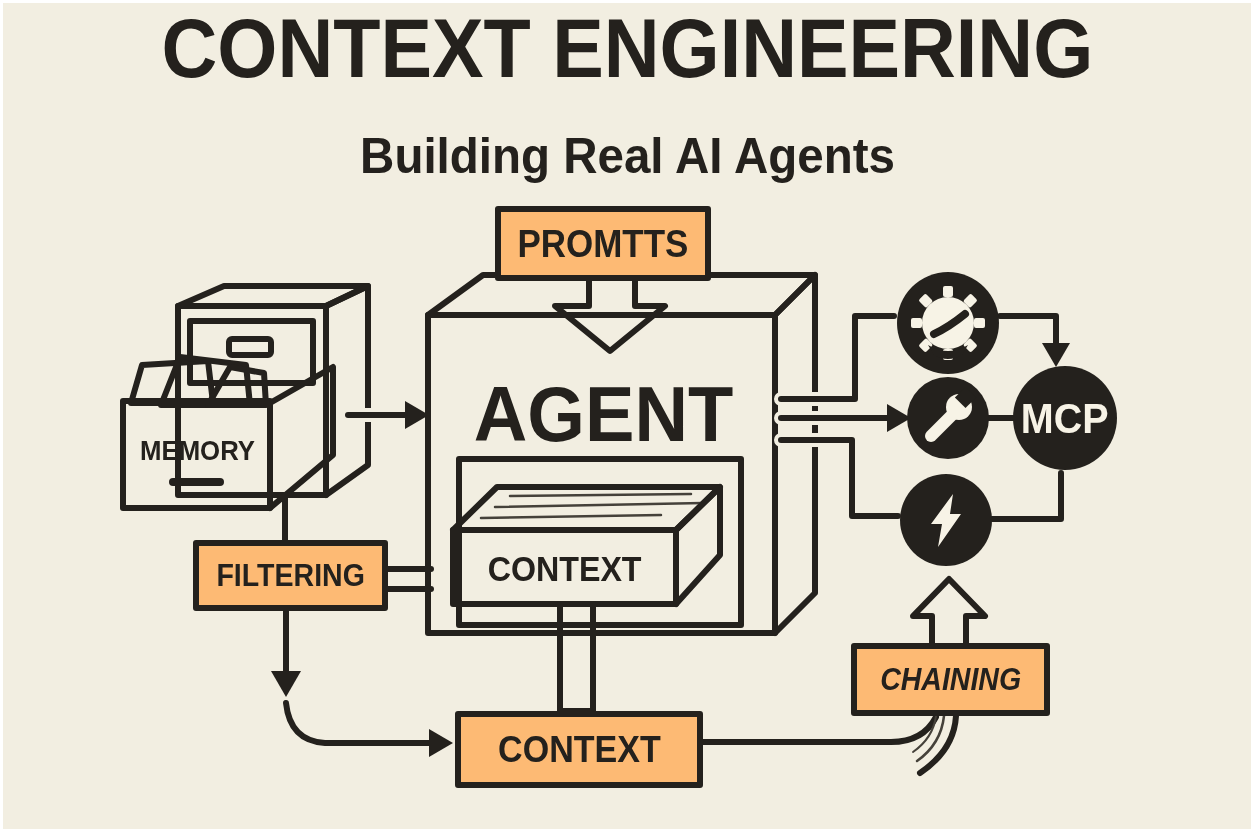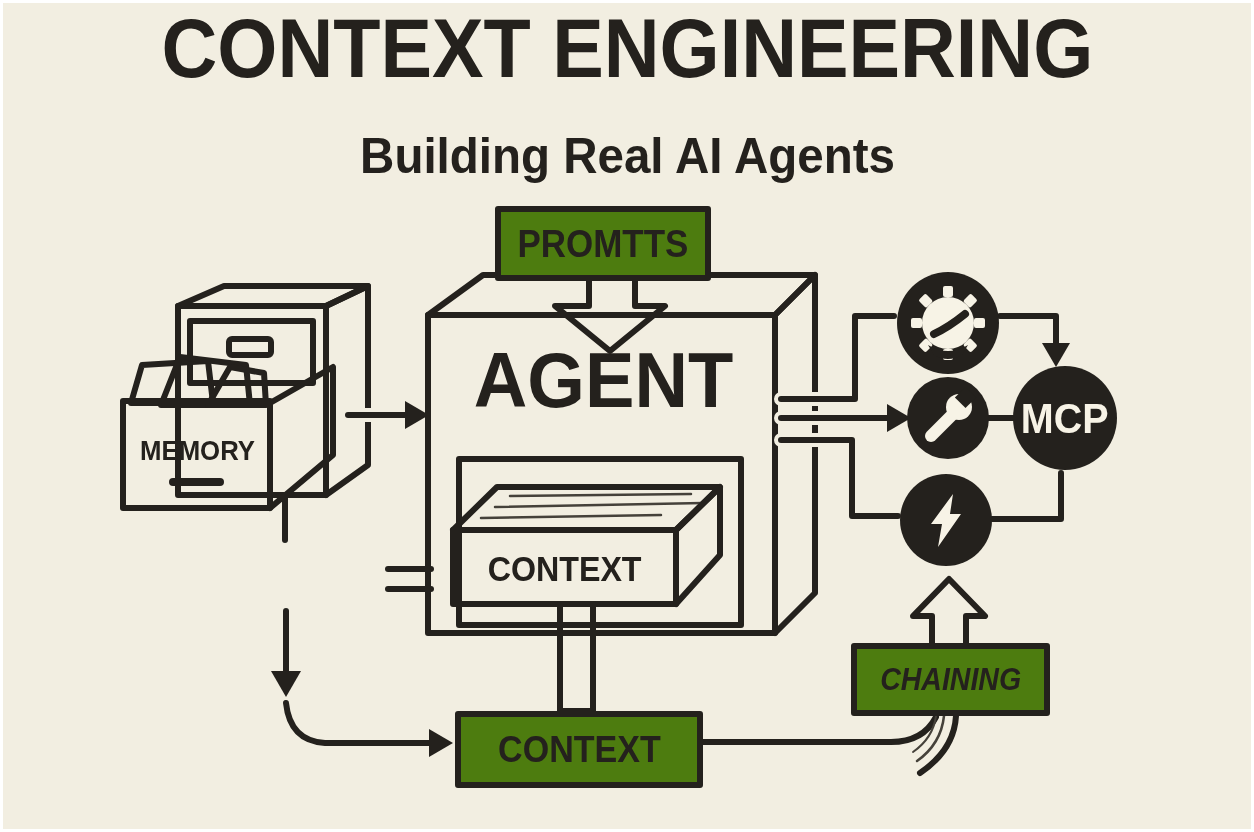--- a/index.html
+++ b/index.html
@@ -11,21 +11,21 @@
   svg.art{position:absolute;left:0;top:0;width:1254px;height:832px;}
   .ink{stroke:#24211d;stroke-width:6;fill:none;stroke-linecap:round;stroke-linejoin:round;}
   .halo{stroke:#f2eee1;stroke-width:14;fill:none;stroke-linecap:round;}
   .thin{stroke:#45413a;fill:none;stroke-linecap:round;}
   .label{
     position:absolute;display:flex;align-items:center;justify-content:center;
     font-weight:bold;color:#24211d;white-space:nowrap;line-height:1;
   }
   .sketchbox{
     position:absolute;box-sizing:border-box;border:6px solid #24211d;
-    background:#4d7c0f;border-radius:3px;display:flex;align-items:center;
+    background:#fdba74;border-radius:3px;display:flex;align-items:center;
     justify-content:center;font-weight:bold;color:#24211d;white-space:nowrap;line-height:1;
   }
   .squish{display:inline-block;transform:scaleX(0.92);transform-origin:center;}
   .squish95{display:inline-block;transform:scaleX(0.95);transform-origin:center;}
   .white-text{color:#f7f3e6;}
 </style>
 </head>
 <body>
 
 <div class="canvas">
@@ -193,32 +193,35 @@
   </div>
 
   <div class="label" style="left:0;right:0;top:118px;height:60px;font-size:50px;align-items:flex-end;">
     <span class="squish95">Building Real AI Agents</span>
   </div>
 
   <div class="sketchbox" style="left:492px;top:203px;width:216px;height:75px;font-size:38px;">
     <span class="squish">PROMTTS</span>
   </div>
 
-  <div class="label" style="left:440px;top:334px;width:320px;height:86px;font-size:78px;">
+  <div class="label" style="left:440px;top:368px;width:320px;height:86px;font-size:78px;">
     <span class="squish95">AGENT</span>
   </div>
 
   <div class="label" style="left:122px;top:428px;width:144px;height:40px;font-size:28px;justify-content:center;">
     <span class="squish">MEMORY</span>
   </div>
 
   <div class="label" style="left:452px;top:532px;width:220px;height:66px;font-size:35px;">
     <span class="squish">CONTEXT</span>
   </div>
 
+  <div class="sketchbox" style="left:190px;top:537px;width:195px;height:71px;font-size:31px;">
+    <span class="squish">FILTERING</span>
+  </div>
 
   <div class="sketchbox" style="left:452px;top:708px;width:248px;height:77px;font-size:37px;">
     <span class="squish">CONTEXT</span>
   </div>
 
   <div class="sketchbox" style="left:848px;top:640px;width:199px;height:73px;font-size:31px;font-style:italic;">
     <span class="squish">CHAINING</span>
   </div>
 
   <div class="label white-text" style="left:1010px;top:390px;width:104px;height:50px;font-size:43px;">

